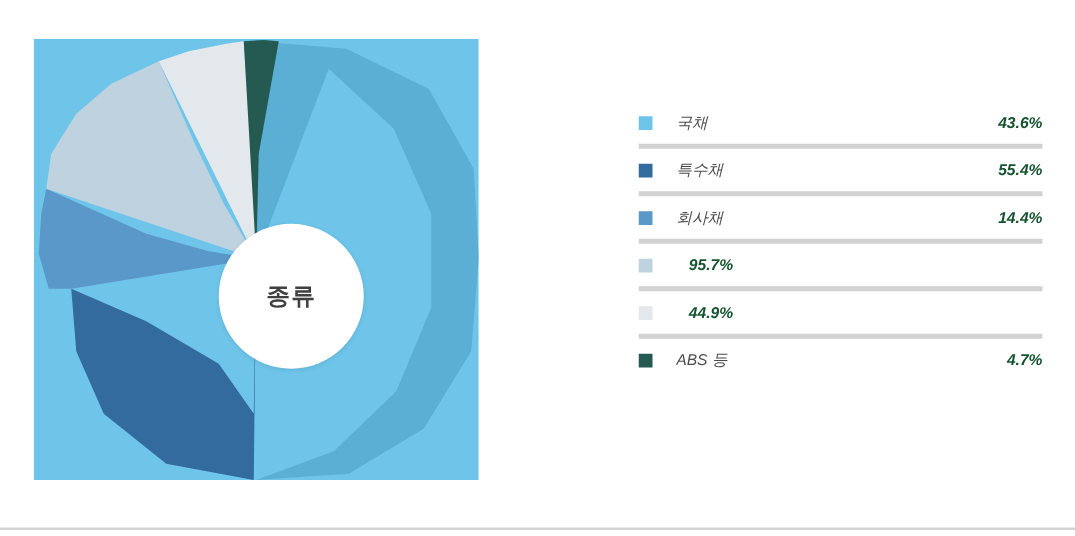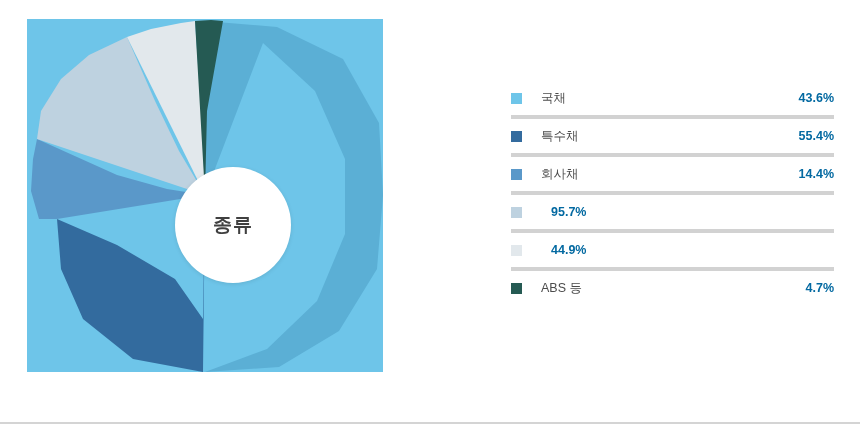--- a/index.html
+++ b/index.html
@@ -21,21 +21,21 @@
     left: 0;
     top: 0;
     width: 860px;
     height: 429px;
   }
 
   
   #chart-area {
     position: absolute;
     left: 27px;
-    top: 19px;
+    top: 31px;
     width: 356px;
     height: 353px;
   }
   #chart-svg {
     display: block;
     width: 356px;
     height: 353px;
   }
   #center-label {
     position: absolute;
@@ -63,38 +63,39 @@
     position: absolute;
     left: 511px;
     top: 84px;
     width: 323px;
   }
   .legend-row {
     position: relative;
     height: 28px;
     display: flex;
     align-items: center;
+    font-style: italic;
   }
   .legend-swatch {
     width: 11px;
     height: 11px;
     flex: 0 0 11px;
     margin-right: 19px;
   }
   .legend-label {
     font-size: 12.5px;
     color: #4c4c4c;
     white-space: nowrap;
     flex: 1 1 auto;
     overflow: hidden;
   }
   .legend-value {
     font-size: 12.5px;
     font-weight: bold;
-    color: #0369a1;
+    color: #14532d;
     text-align: center;
     flex: 0 0 auto;
     padding-left: 10px;
   }
   .legend-sep {
     height: 4px;
     background: #d2d2d2;
     margin: 3px 0 3px 0;
     width: 323px;
   }

